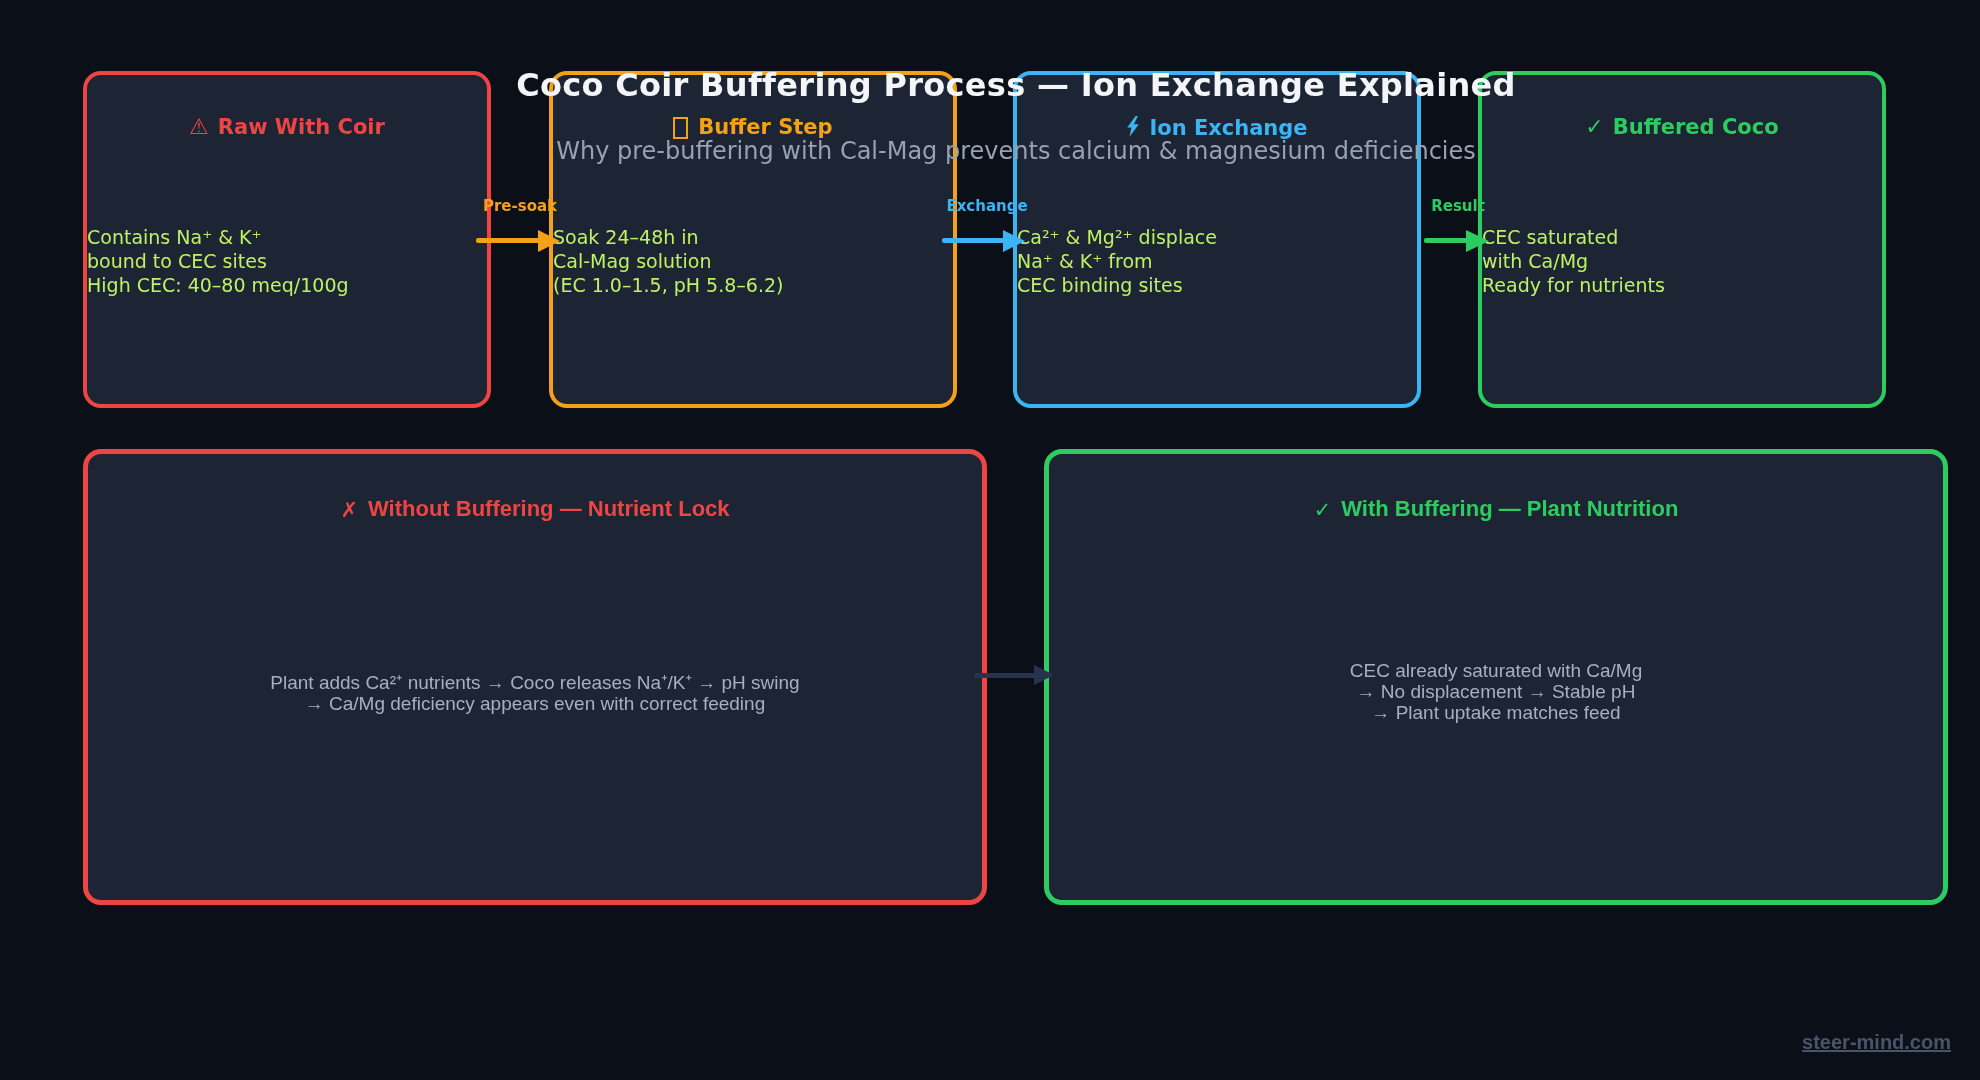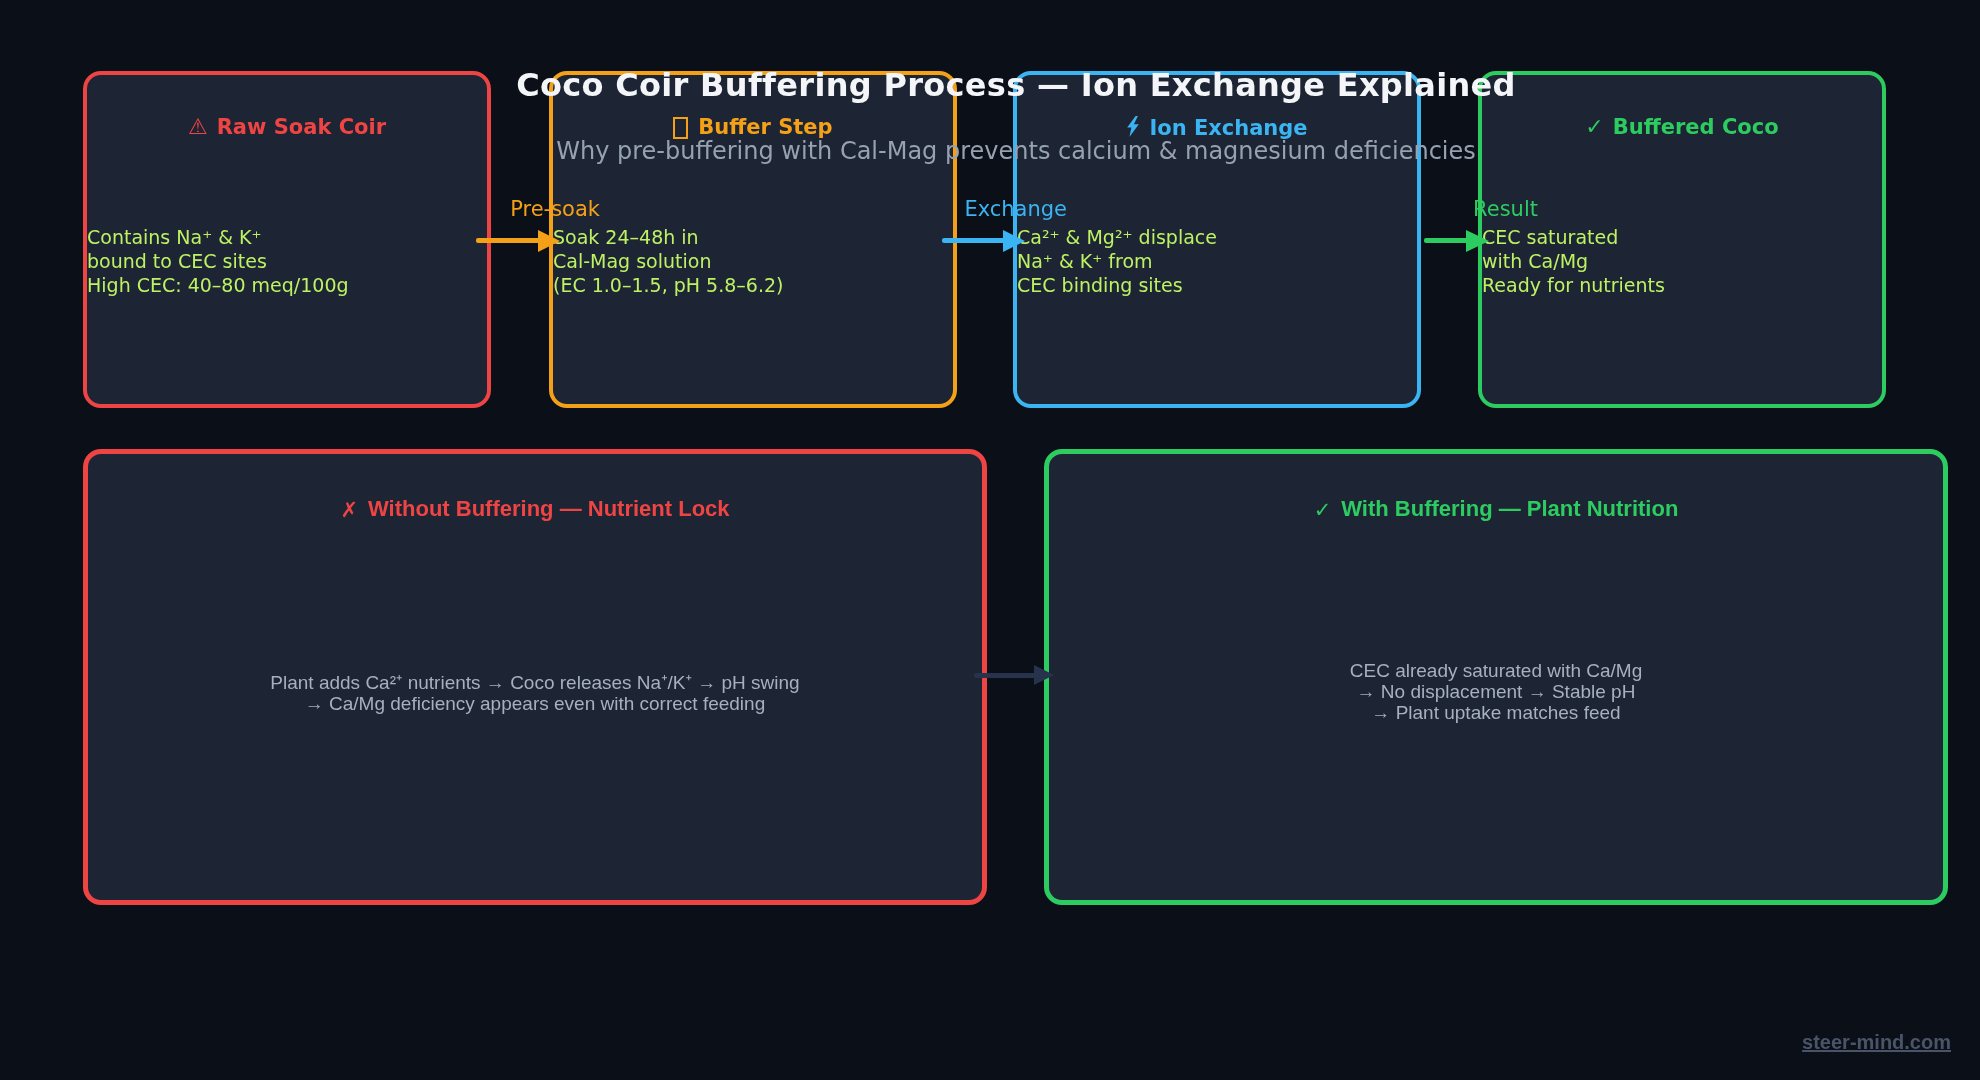--- a/index.html
+++ b/index.html
@@ -33,22 +33,22 @@
   .bottom-body{position:absolute;left:0;right:0;text-align:center;color:#a6b0c0;
          font-family:"Liberation Sans",sans-serif;font-size:19px;line-height:21px;}
   .b5 .bottom-body{top:218px;}
   .b6 .bottom-body{top:206px;}
   
   .red{color:#ef4444;} .orange{color:#f5a118;} .blue{color:#3ab4f2;} .green{color:#2dcc61;}
   
   .tofu{display:inline-block;width:11px;height:18px;border:2px solid #f5a118;
         margin-right:1px;transform:translateY(1px);}
   
-  .arrow-label{position:absolute;top:197px;width:160px;text-align:right;z-index:5;
-        font-size:21px;font-weight:normal;}
+  .arrow-label{position:absolute;top:197px;width:160px;text-align:center;z-index:5;
+        font-size:15px;font-weight:bold;}
   .arrow-line{position:absolute;top:238px;height:5px;border-radius:2px;z-index:5;}
   .arrow-head{position:absolute;top:230px;width:0;height:0;z-index:5;
         border-top:11px solid transparent;border-bottom:11px solid transparent;}
   .l1{left:414px;} .l2{left:881px;} .l3{left:1352px;}
   .a1{left:450px;width:64px;background:#f5a118;}
   .a2{left:916px;width:63px;background:#3ab4f2;}
   .a3{left:1398px;width:44px;background:#2dcc61;}
   .h1{left:512px;border-left:22px solid #f5a118;}
   .h2{left:977px;border-left:22px solid #3ab4f2;}
   .h3{left:1440px;border-left:23px solid #2dcc61;}
@@ -66,21 +66,21 @@
 <body>
 
 <div class="stage">
 
   <div class="title">Coco Coir Buffering Process — Ion Exchange Explained</div>
   <div class="subtitle">Why pre-buffering with Cal-Mag prevents calcium &amp; magnesium deficiencies</div>
 
   <section class="box top-box b1">
     <div class="node-header red">
       <span class="glyph">⚠</span>
-      <span>Raw Soak Coir</span>
+      <span>Raw With Coir</span>
     </div>
     <div class="node-body">
       <div>Contains Na⁺ &amp; K⁺</div>
       <div>bound to CEC sites</div>
       <div>High CEC: 40–80 meq/100g</div>
     </div>
   </section>
 
   <section class="box top-box b2">
     <div class="node-header orange">

